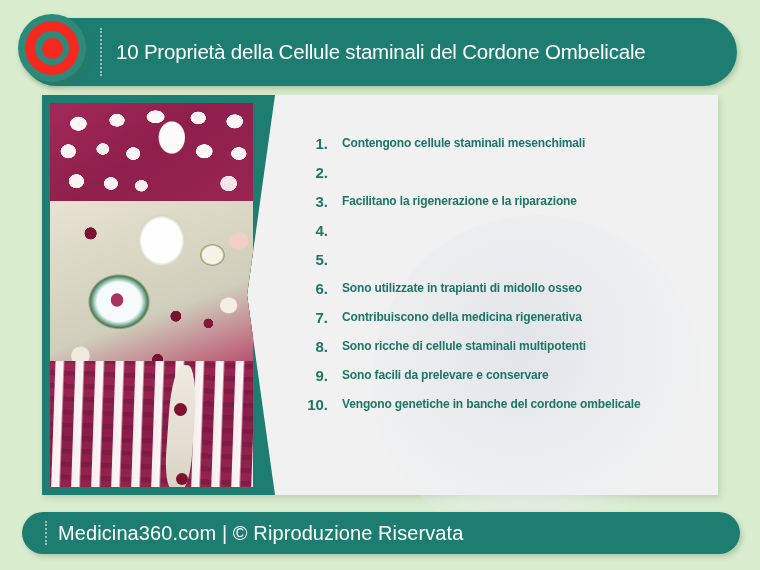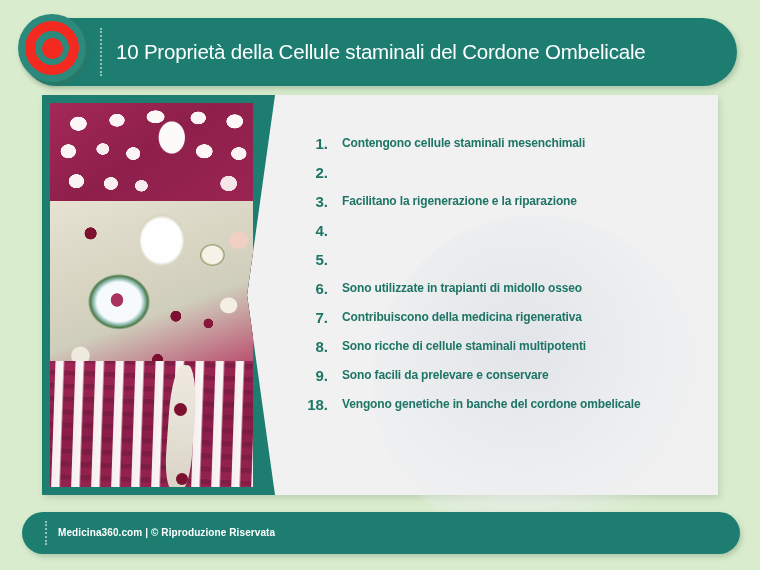--- a/index.html
+++ b/index.html
@@ -252,22 +252,22 @@
     top: 521px;
     height: 24px;
   }
   #footer-text {
     position: absolute;
     left: 58px;
     top: 512px;
     height: 42px;
     line-height: 42px;
     color: #ffffff;
-    font-size: 10px;
-    font-weight: bold;
+    font-size: 20px;
+    font-weight: normal;
     letter-spacing: 0.1px;
     white-space: nowrap;
   }
 </style>
 </head>
 <body>
 
 <div id="header-bar"></div>
 
 <div id="logo-mark">
@@ -335,21 +335,21 @@
     <div class="list-num">8.</div>
     <div class="list-text">Sono ricche di cellule staminali multipotenti</div>
   </div>
 
   <div class="list-row">
     <div class="list-num">9.</div>
     <div class="list-text">Sono facili da prelevare e conservare</div>
   </div>
 
   <div class="list-row">
-    <div class="list-num">18.</div>
+    <div class="list-num">10.</div>
     <div class="list-text">Vengono genetiche in banche del cordone ombelicale</div>
   </div>
 
 </div>
 
 <div id="footer-bar"></div>
 <div class="dotted-sep" id="footer-sep"></div>
 <div id="footer-text">Medicina360.com | © Riproduzione Riservata</div>
 
 </body></html>

